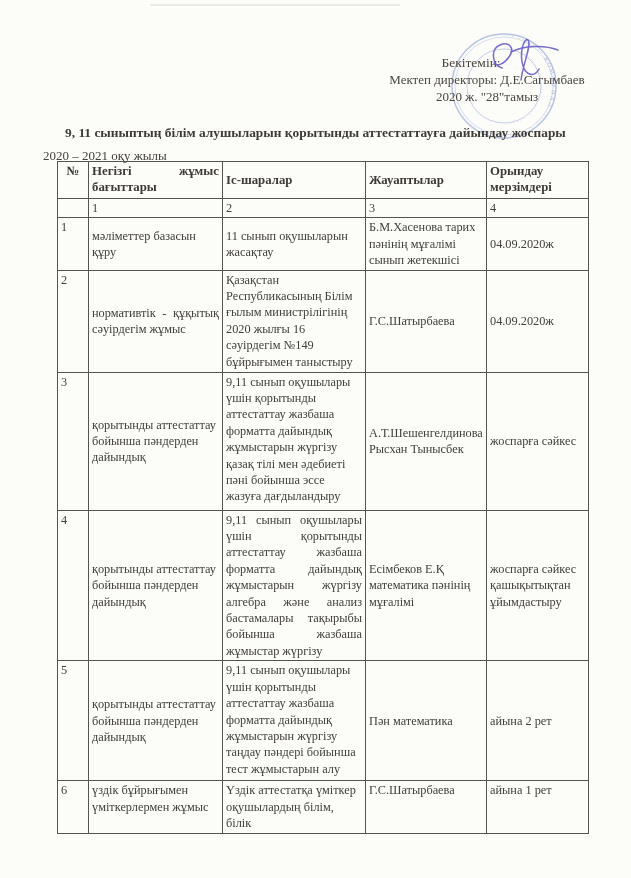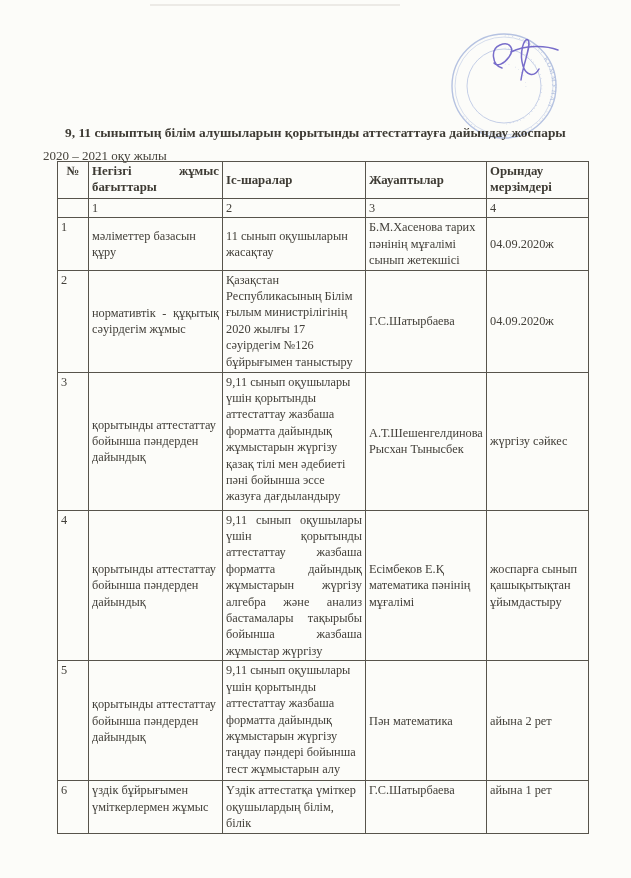--- a/index.html
+++ b/index.html
@@ -71,20 +71,25 @@
   </svg>
 
   <svg class="signature" width="78" height="48" viewBox="0 0 78 48">
     <g fill="none" stroke="#6a5ec6" stroke-width="1.5" stroke-linecap="round" opacity="0.9">
       <path d="M15,31 C5,28 3,12 13,8 C23,4 28,12 22,20 C17,27 10,30 7,26"></path>
       <path d="M34,43 C36,27 45,7 41,3 C37,0 32,16 36,29 C39,38 47,41 52,32"></path>
       <path d="M24,15 C38,8 58,8 71,13"></path>
     </g>
   </svg>
 
+  <div class="approval">
+    <div class="l1">Бекітемін:</div>
+    <div class="l2">Мектеп директоры: Д.Е.Сагымбаев</div>
+    <div class="l3">2020 ж. "28"тамыз</div>
+  </div>
 
   <div class="title">
     <div class="t1">9, 11 сыныптың  білім алушыларын қорытынды аттестаттауға дайындау жоспары</div>
     <div class="t2">2020 – 2021 оқу  жылы</div>
   </div>
 
   <table class="plan">
     <colgroup>
       <col style="width:31px">
         <col style="width:134px">
@@ -112,39 +117,39 @@
         <td>1</td>
         <td class="vm">мәліметтер базасын құру</td>
         <td class="vm">11 сынып оқушыларын жасақтау</td>
         <td>Б.М.Хасенова тарих пәнінің мұғалімі сынып жетекшісі</td>
         <td class="vm">04.09.2020ж</td>
       </tr>
 
       <tr class="h-r2">
         <td>2</td>
         <td class="vm just">нормативтік - құқытық сәуірдегім  жұмыс</td>
-        <td>Қазақстан Республикасының Білім ғылым министрілігінің 2020 жылғы 17 сәуірдегім №126 бұйрығымен таныстыру</td>
+        <td>Қазақстан Республикасының Білім ғылым министрілігінің 2020 жылғы 16 сәуірдегім №149 бұйрығымен таныстыру</td>
         <td class="vm">Г.С.Шатырбаева</td>
         <td class="vm">04.09.2020ж</td>
       </tr>
 
       <tr class="h-r3">
         <td>3</td>
         <td class="vm">қорытынды аттестаттау бойынша пәндерден дайындық</td>
         <td>9,11 сынып оқушылары үшін  қорытынды аттестаттау жазбаша форматта дайындық жұмыстарын жүргізу қазақ тілі мен әдебиеті пәні бойынша эссе жазуға дағдыландыру</td>
         <td class="vm">А.Т.Шешенгелдинова Рысхан Тынысбек</td>
-        <td class="vm">жүргізу сәйкес</td>
+        <td class="vm">жоспарға сәйкес</td>
       </tr>
 
       <tr class="h-r4">
         <td>4</td>
         <td class="vm">қорытынды аттестаттау бойынша пәндерден дайындық</td>
         <td class="just">9,11 сынып оқушылары үшін қорытынды аттестаттау жазбаша форматта дайындық жұмыстарын жүргізу алгебра және анализ бастамалары тақырыбы бойынша жазбаша жұмыстар жүргізу</td>
         <td class="vm">Есімбеков Е.Қ математика пәнінің мұғалімі</td>
-        <td class="vm">жоспарға сынып қашықытықтан ұйымдастыру</td>
+        <td class="vm">жоспарға сәйкес қашықытықтан ұйымдастыру</td>
       </tr>
 
       <tr class="h-r5">
         <td>5</td>
         <td class="vm">қорытынды аттестаттау бойынша пәндерден дайындық</td>
         <td>9,11 сынып оқушылары үшін  қорытынды аттестаттау жазбаша форматта дайындық жұмыстарын жүргізу таңдау пәндері бойынша тест жұмыстарын алу</td>
         <td class="vm">Пән математика</td>
         <td class="vm">айына 2 рет</td>
       </tr>
 

